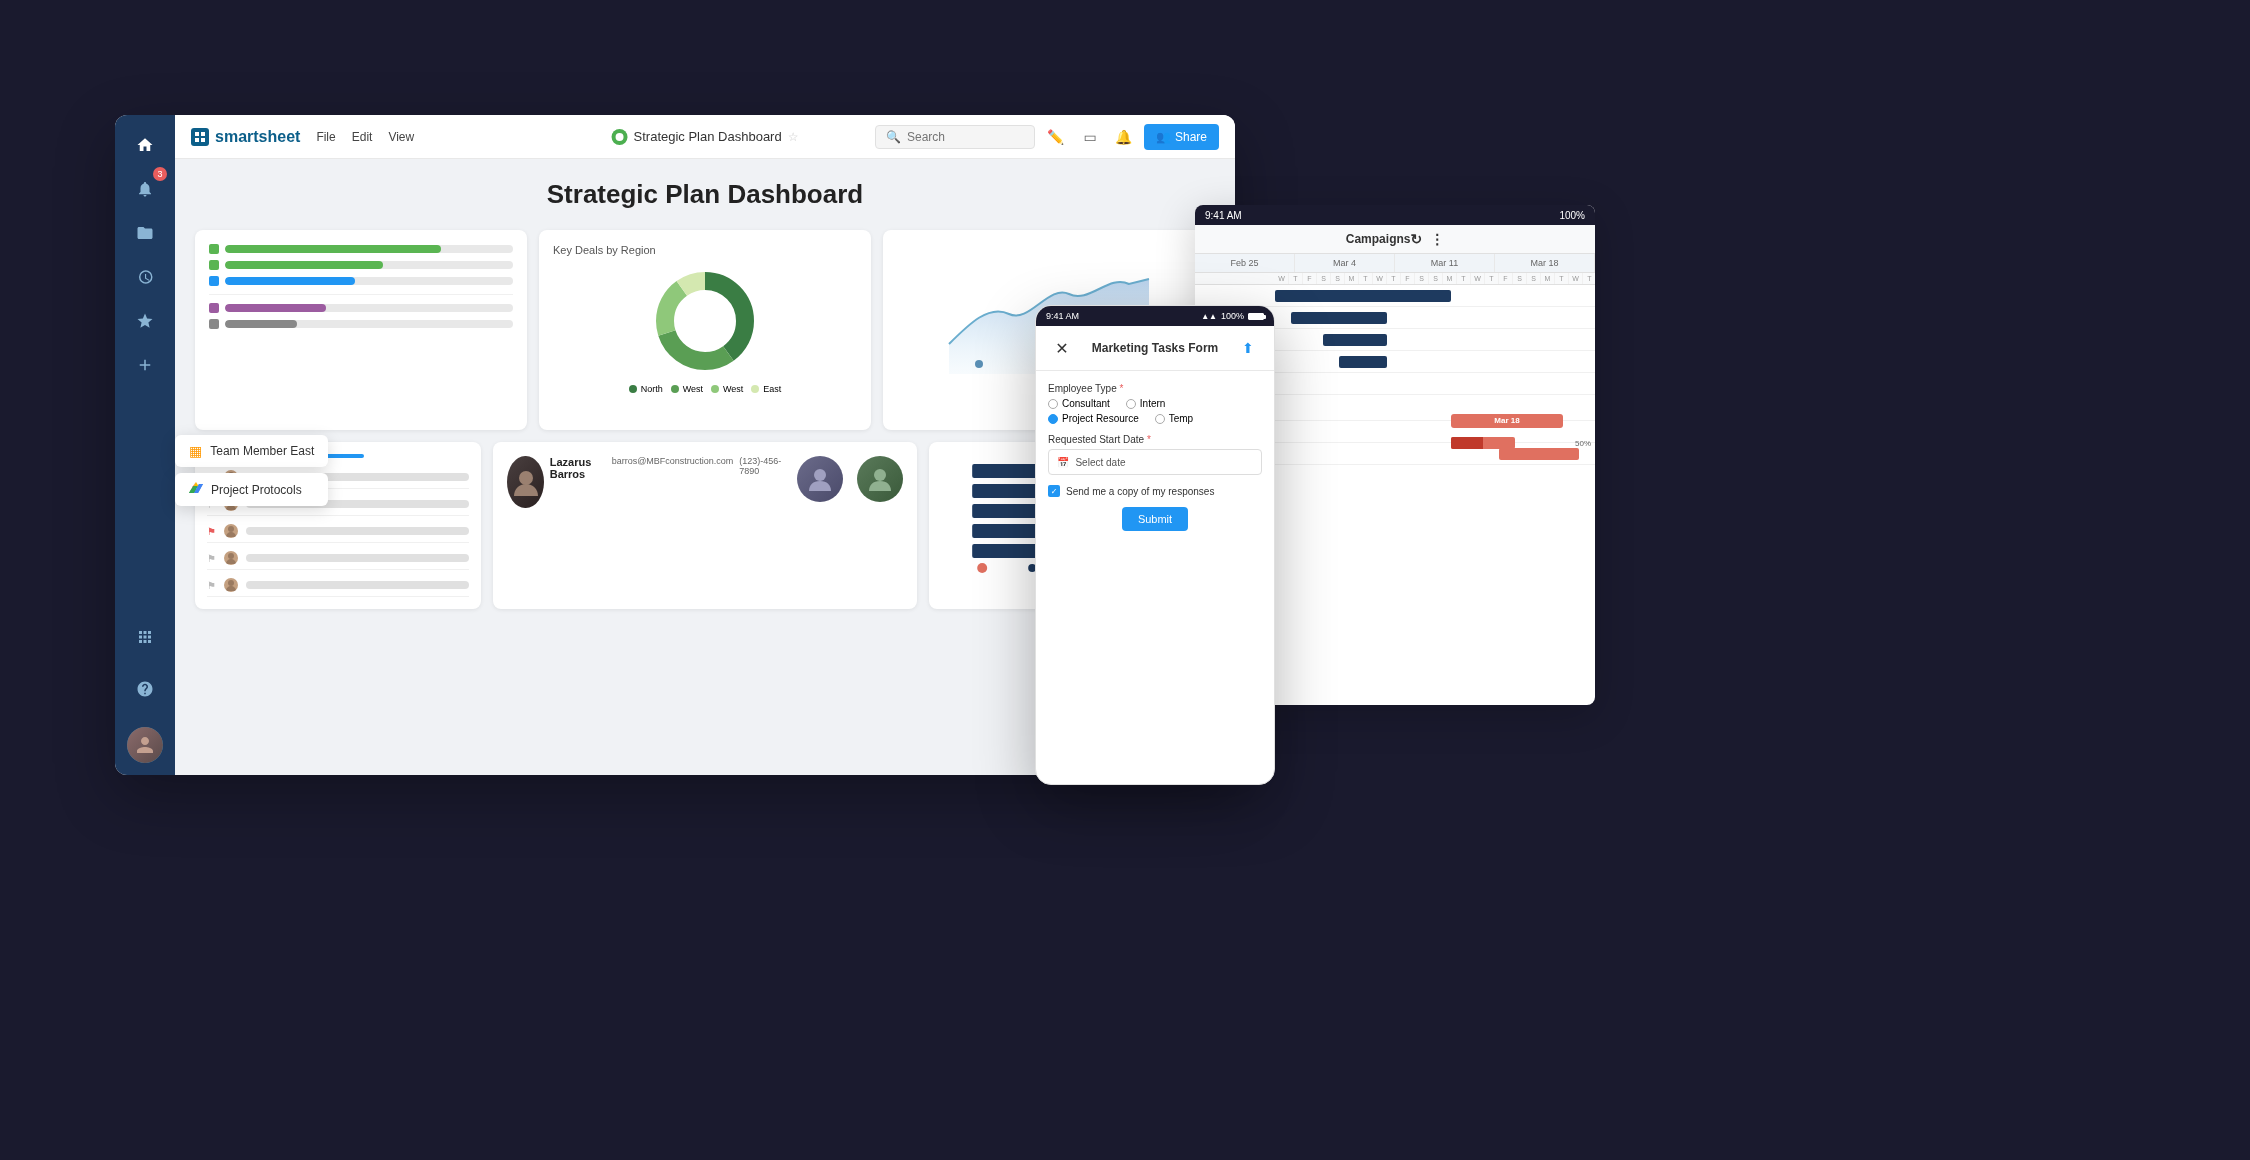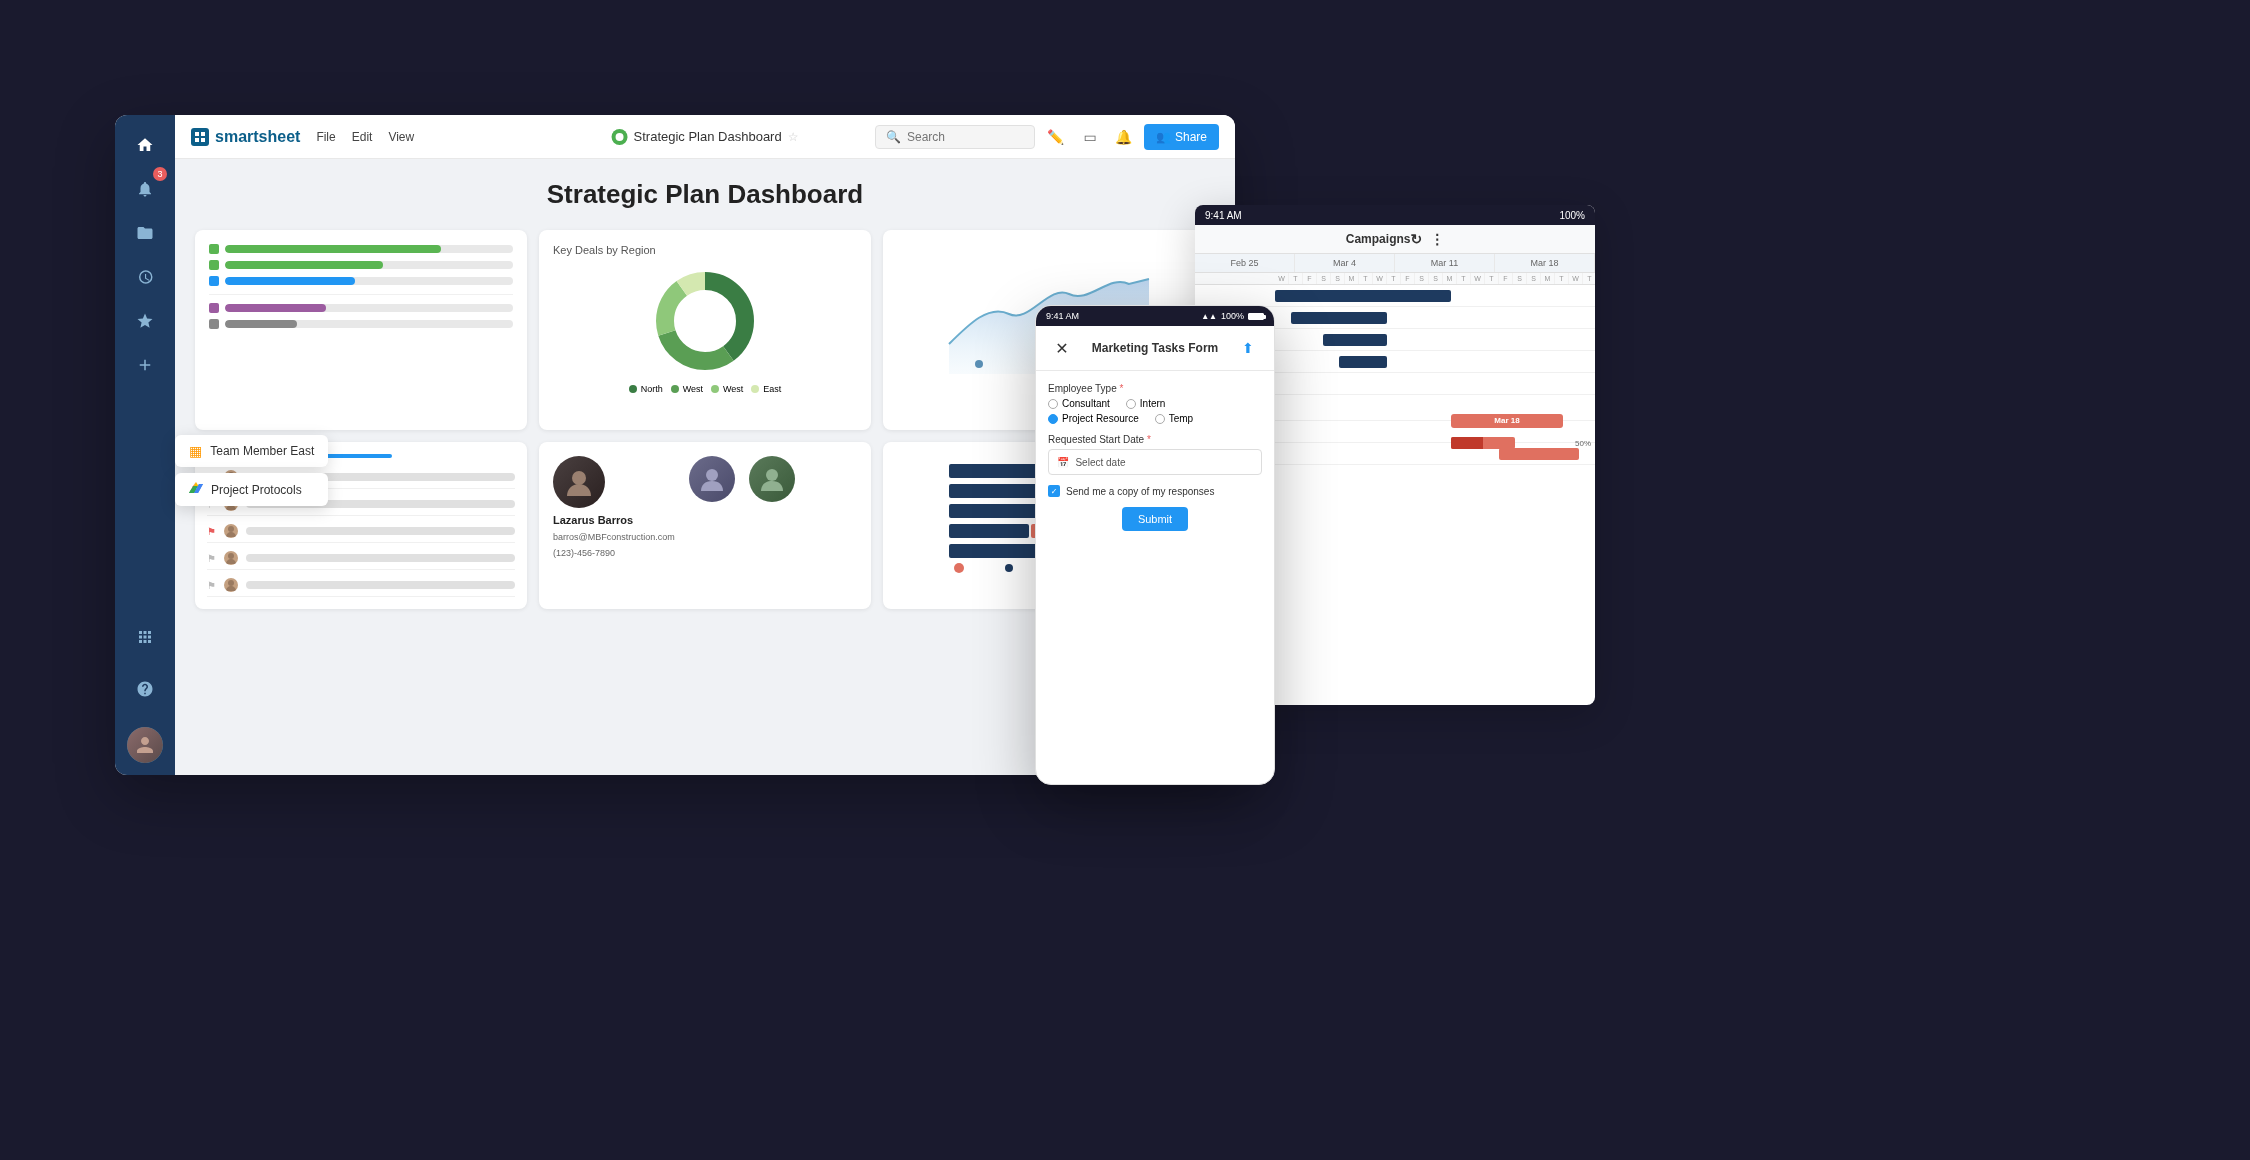--- a/index.html
+++ b/index.html
@@ -826,21 +826,21 @@
                       <path d="M2 13c0-3 2.5-5 5-5s5 2 5 5"></path>
                     </svg>
                 </div>
                 <div class="row-bar"></div>
               </div>
             </div>
           </div>
 
           <div style="background:#fff;border-radius:8px;padding:14px;box-shadow:0 1px 4px rgba(0,0,0,0.08);display:flex;gap:14px;align-items:flex-start;">
 
-            <div style="display:flex;flex-direction:column;align-items:flex-start;gap:6px;">
+            <div style="display:flex;flex-direction:row;align-items:flex-start;gap:6px;">
               <div style="width:52px;height:52px;border-radius:50%;background:linear-gradient(135deg,#4a4040,#2a2020);overflow:hidden;display:flex;align-items:center;justify-content:center;">
                 <svg width="32" height="32" viewBox="0 0 32 32" fill="#9a8070">
                   <circle cx="16" cy="12" r="7"></circle>
                   <path d="M4 30c0-7 5-12 12-12s12 5 12 12"></path>
                 </svg>
               </div>
               <div style="font-size:11px;font-weight:700;color:#222;">Lazarus Barros</div>
               <div style="font-size:9px;color:#666;">barros@MBFconstruction.com</div>
               <div style="font-size:9px;color:#666;">(123)-456-7890</div>
             </div>

